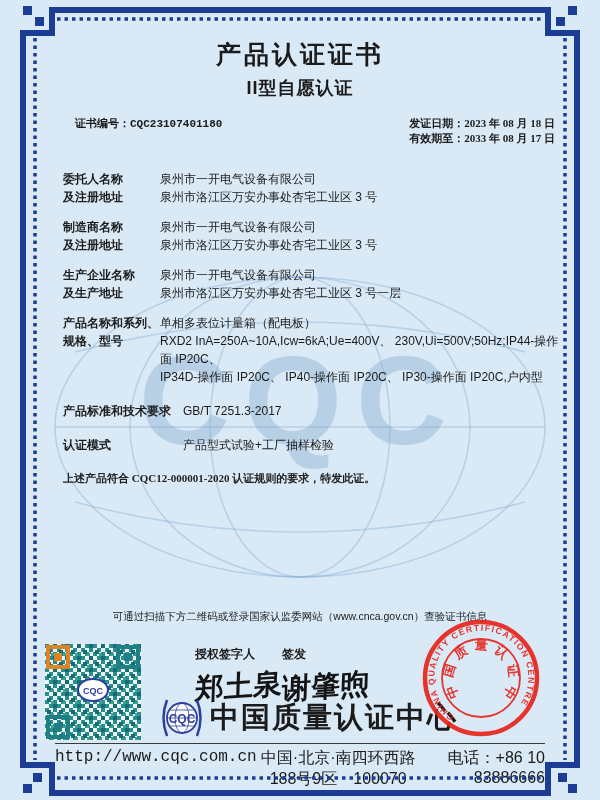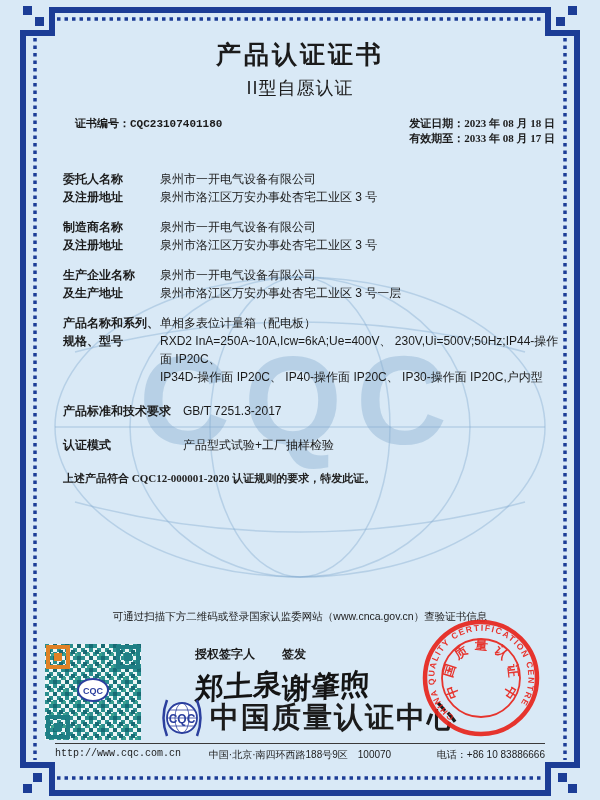--- a/index.html
+++ b/index.html
@@ -5,21 +5,21 @@
   html,body{margin:0;padding:0;}
   body{font-family:"Liberation Sans",sans-serif;}
   .page{position:relative;width:600px;height:800px;background:#d9e9f6;overflow:hidden;color:#1b1b1b;}
   .border-svg{position:absolute;left:0;top:0;z-index:3;pointer-events:none;}
   .watermark{position:absolute;left:0;top:262px;width:600px;height:330px;z-index:0;}
   .wm-text{position:absolute;left:0;top:66px;width:100%;text-align:center;
     font-size:126px;font-weight:bold;letter-spacing:14px;color:rgba(128,168,206,0.38);
     font-family:"Liberation Sans",sans-serif;}
   .content{position:relative;z-index:2;}
   .hdr-title{padding-top:38px;text-align:center;font-size:25px;font-weight:bold;letter-spacing:3px;}
-  .hdr-sub{margin-top:5px;text-align:center;font-size:18px;letter-spacing:1px;}
+  .hdr-sub{margin-top:5px;text-align:center;font-size:18px;letter-spacing:1px;font-weight:bold;}
   .cert-row{display:flex;justify-content:space-between;margin:16px 45px 0 75px;
     font-family:"Liberation Serif",serif;font-weight:bold;font-size:11px;}
   .cert-no{font-family:"Liberation Mono",monospace;font-weight:bold;}
   .dates div{line-height:15px;}
   .fields{margin-top:24px;}
   .sect{margin-bottom:12px;}
   .frow{display:flex;line-height:18px;font-size:12px;}
   .frow .lbl{margin-left:63px;width:97px;font-weight:bold;flex:none;}
   .frow .val{width:400px;}
   .std{margin-top:16px;}
@@ -27,21 +27,21 @@
   .verify{position:absolute;top:610px;left:0;width:600px;text-align:center;font-size:10.5px;z-index:2;}
   .qr{position:absolute;top:644px;left:45px;z-index:2;}
   .sigs{position:absolute;top:646px;left:195px;z-index:2;display:flex;}
   .sig-col .sig-label{font-size:12px;font-weight:bold;}
   .sig-name{margin-top:4px;font-family:"Liberation Serif",serif;font-weight:bold;font-size:29px;
     transform:rotate(-4deg) skewX(-6deg);color:#141414;white-space:nowrap;}
   .orgrow{position:absolute;top:697px;left:158px;z-index:2;display:flex;align-items:center;}
   .orgname{font-size:29px;font-weight:600;letter-spacing:2px;margin-left:4px;}
   .seal{position:absolute;top:617px;left:420px;z-index:4;opacity:0.92;}
   .footer{position:absolute;top:743px;left:55px;width:490px;z-index:2;border-top:1px solid #3a3a3a;padding-top:4px;
-    display:flex;font-size:10px;justify-content:flex-end;}
+    display:flex;font-size:16px;justify-content:flex-end;}
   .footer .f-url{flex:1;text-align:left;font-family:"Liberation Mono",monospace;}
   .footer .f-addr{flex:1.3;text-align:center;}
   .footer .f-tel{flex:1;text-align:right;}
 </style>
 </head>
 <body>
 
 <div class="page">
 
   <svg class="border-svg" width="600" height="800" viewBox="0 0 600 800">

